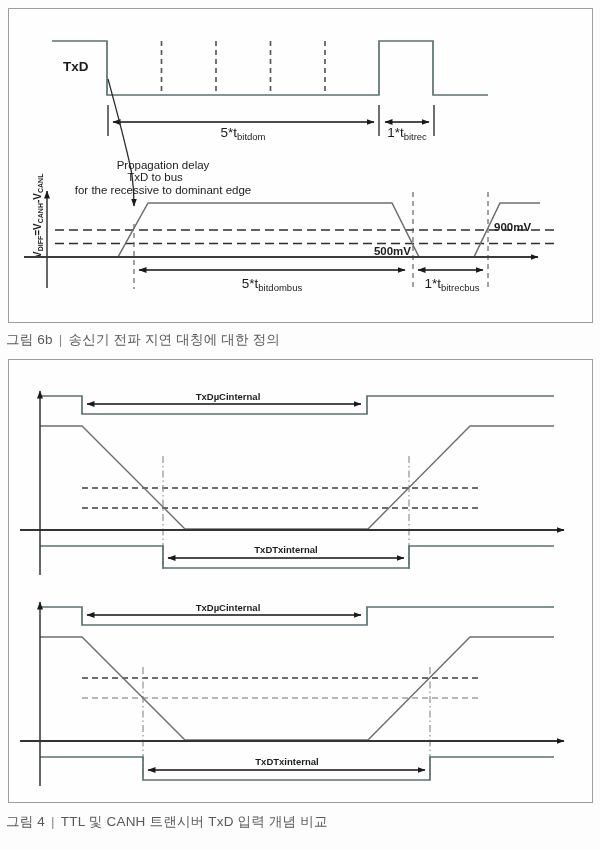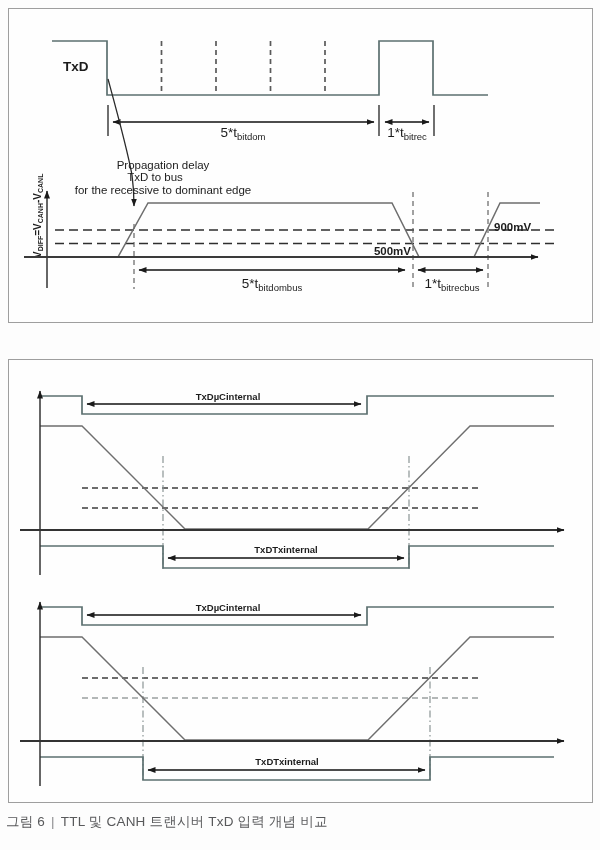--- a/index.html
+++ b/index.html
@@ -122,17 +122,20 @@
         <line x1="40" y1="786" x2="40" y2="602" stroke="#333" stroke-width="1.5" marker-end="url(#ah)"></line>
         <line x1="20" y1="741" x2="564" y2="741" stroke="#333" stroke-width="1.8" marker-end="url(#ah)"></line>
         <line x1="87" y1="615" x2="361" y2="615" stroke="#111" stroke-width="1.3" marker-start="url(#ah)" marker-end="url(#ah)"></line>
         <text x="228" y="611" text-anchor="middle" font-size="9.5" font-weight="bold">TxDµCinternal</text>
         <line x1="148" y1="770" x2="425" y2="770" stroke="#111" stroke-width="1.3" marker-start="url(#ah)" marker-end="url(#ah)"></line>
         <text x="287" y="765" text-anchor="middle" font-size="9.5" font-weight="bold">TxDTxinternal</text>
       </g>
     </g>
   </svg>
 
+  <div class="caption" style="top:331px;">
+    <span>그림 6b</span><span class="sep">|</span><span>송신기 전파 지연 대칭에 대한 정의</span>
+  </div>
   <div class="caption" style="top:813px;">
-    <span>그림 6</span><span class="sep">|</span><span>TTL 및 CANH 트랜시버 TxD 입력 개념 비교</span>
+    <span>그림 4</span><span class="sep">|</span><span>TTL 및 CANH 트랜시버 TxD 입력 개념 비교</span>
   </div>
 
 </div>
 
 </body></html>

